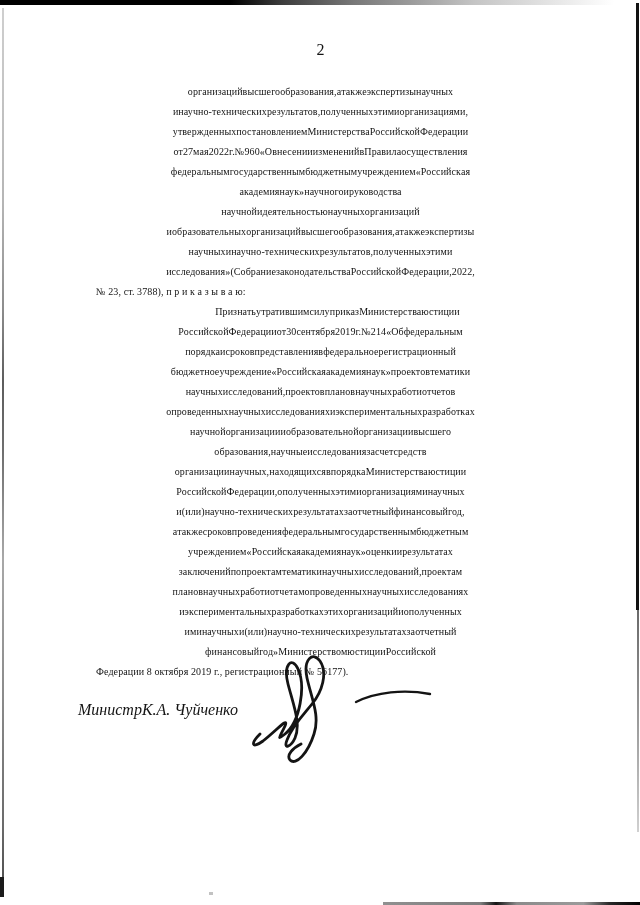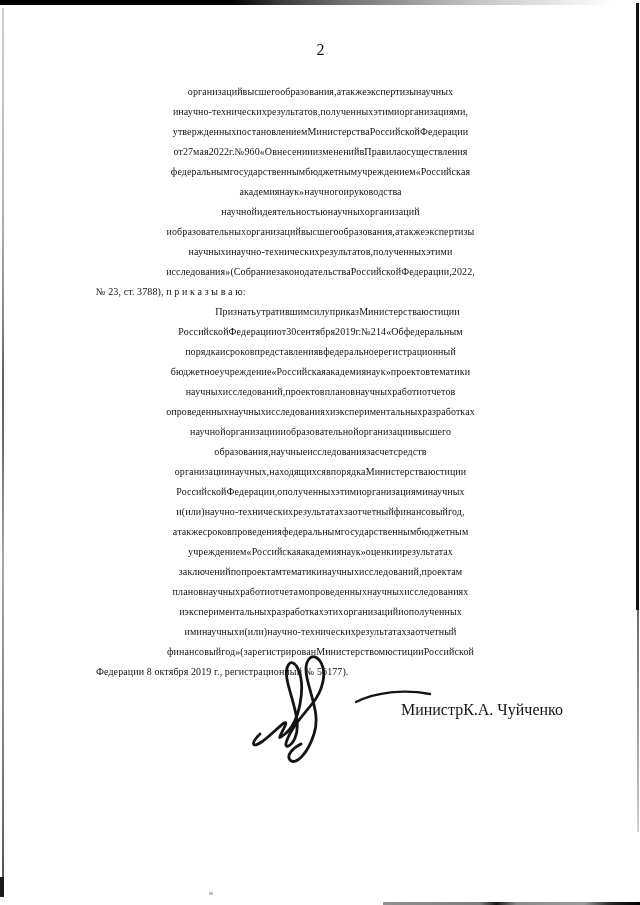--- a/index.html
+++ b/index.html
@@ -48,22 +48,22 @@
     display: flex; justify-content: center;
     letter-spacing: 0.1px; white-space: nowrap;
   }
   .line span { white-space: pre; }
   .line.last { display: block; margin-left: 18px; }
   .line.indent { padding-left: 34px; }
 
   
   .sign-row {
     position: absolute; left: 78px; top: 700px; width: 485px;
-    display: flex; justify-content: flex-end;
-    font-size: 16px; line-height: 20px;
+    display: flex; justify-content: flex-start;
+    font-size: 16px; line-height: 20px; font-style: italic;
   }
   .signature-wrap { position: absolute; left: 250px; top: 652px; width: 190px; height: 118px; }
   .signature-wrap svg { width: 100%; height: 100%; }
 </style>
 </head>
 <body>
 
 <div class="page">
 
   <div class="artifact top-bar"></div>
@@ -320,21 +320,20 @@
         <span>и</span>
         <span>(или)</span>
         <span>научно-технических</span>
         <span>результатах</span>
         <span>за</span>
         <span>отчетный</span>
       </div>
       <div class="line">
         <span>финансовый</span>
         <span>год»</span>
-        <span>(зарегистрирован</span>
         <span>Министерством</span>
         <span>юстиции</span>
         <span>Российской</span>
       </div>
       <div class="line last">Федерации 8 октября 2019 г., регистрационный № 56177).</div>
     </div>
 
   <div class="signature-wrap">
     <svg viewBox="0 0 190 118" fill="none" xmlns="http://www.w3.org/2000/svg">
       <path d="M 10,82

